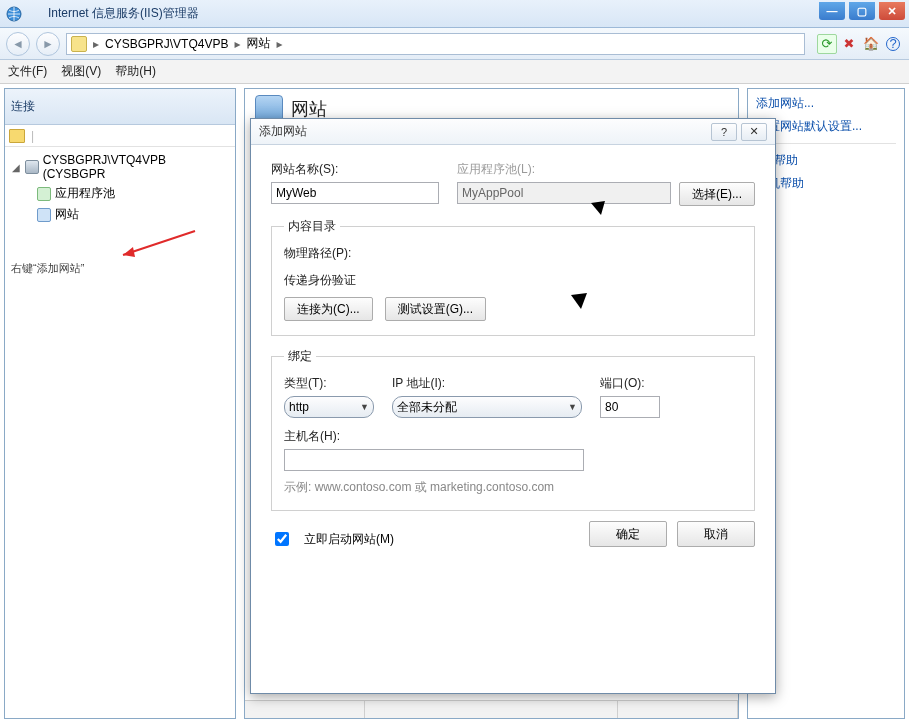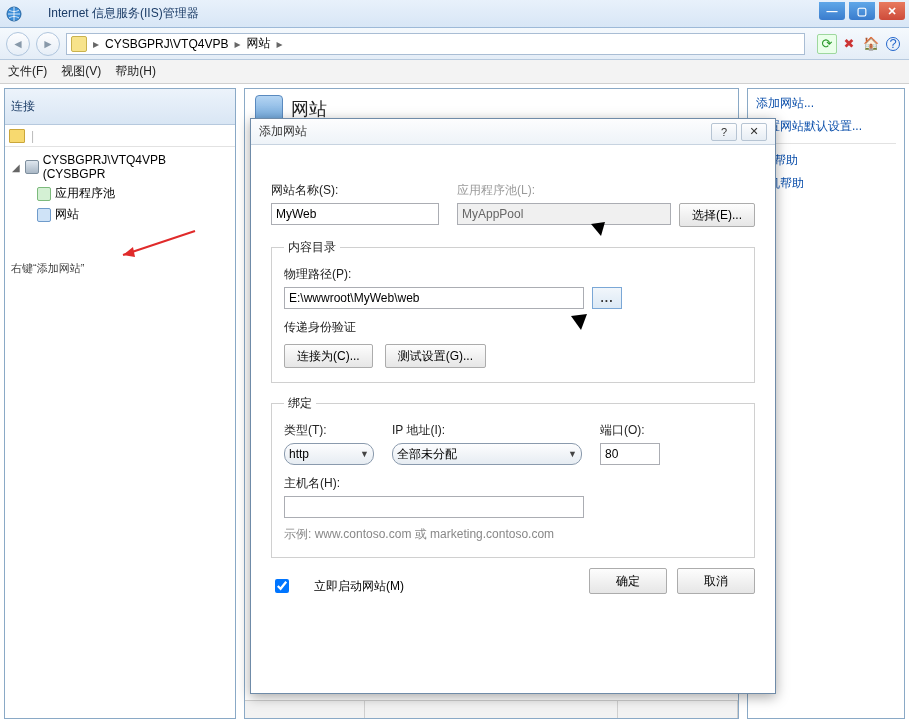--- a/index.html
+++ b/index.html
@@ -59,40 +59,40 @@
 
 .right .panel-body { padding:6px 8px; display:flex; flex-direction:column; gap:6px;}
 .link { color:#0a4eaa; cursor:default;}
 .link-icon { width:14px; height:14px; border:1px solid #2266cc; border-radius:7px; display:inline-flex; align-items:center; justify-content:center; color:#2266cc; font-size:10px; margin-right:4px;}
 
 
 .dialog-backdrop { position:absolute; left:250px; top:118px; width:526px; height:576px; background:#fff; border:1px solid #6f8ba8; box-shadow:0 3px 12px rgba(0,0,0,.35);}
 .dlg-title { height:26px; background:linear-gradient(#fdfdfe,#eef3f8); border-bottom:1px solid #c7d3e0; display:flex; align-items:center; padding:0 8px; font-size:12px; color:#333;}
 .dlg-title .spacer { flex:1;}
 .dlg-title .dlg-btn { width:26px; height:18px; border:1px solid #b6c4d3; background:linear-gradient(#fdfdfe,#e6edf4); margin-left:4px; display:flex; align-items:center; justify-content:center; font-size:11px; color:#333; border-radius:2px;}
-.dlg-body { padding:16px 20px 12px 20px; position:relative;margin-top:21px;}
+.dlg-body { padding:16px 20px 12px 20px; position:relative;}
 
 .row { display:flex; gap:18px; margin-bottom:4px;}
 .lbl { color:#222; font-size:12px; margin-bottom:4px; display:block;}
 .lbl.disabled { color:#9a9a9a;}
 .txt { height:22px; border:1px solid #abadb3; padding:2px 4px; font-size:12px; background:#fff;}
 .txt[readonly] { background:#f0f0f0; color:#666;}
 .btn { height:24px; border:1px solid #acacac; background:linear-gradient(#fdfdfd,#e6e6e6); padding:0 12px; font-size:12px; border-radius:2px; display:inline-flex; align-items:center; justify-content:center;}
 
 fieldset { border:1px solid #d0d0d0; padding:10px 12px 14px 12px; margin:12px 0;}
 legend { padding:0 4px; color:#222;}
 
 .browse-btn { width:30px; height:22px; border:1px solid #7aa7d6; background:linear-gradient(#f1f6fb,#dce9f5); display:inline-flex; align-items:center; justify-content:center; font-weight:bold; letter-spacing:1px; color:#333;}
 
 .combo { height:22px; border:1px solid #8a9aad; background:linear-gradient(#fdfdfe,#e6ecf2); display:inline-flex; align-items:center; padding:0 4px; gap:6px; border-radius:10px;}
 .combo .caret { font-size:9px; color:#444;}
 
 .example { color:#888; font-size:12px; margin-top:8px;}
 
-.chk { display:flex; align-items:center; gap:22px; margin-top:18px;}
+.chk { display:flex; align-items:center; gap:12px; margin-top:18px;}
 .chk input { width:14px; height:14px;}
 
 .dlg-footer { position:absolute; right:20px; bottom:14px; display:flex; gap:10px;}
 .dlg-footer .btn { width:78px; height:26px;}
 
 
 .red-arrow { position:absolute; pointer-events:none;}
 
 </style>
 </head>
@@ -213,24 +213,20 @@
         <div style="display:flex;gap:8px;">
           <input class="txt" readonly="" style="flex: 1 1 0%;" value="MyAppPool">
           <button class="btn">选择(E)...</button>
         </div>
       </div>
     </div>
 
     <fieldset>
       <legend>内容目录</legend>
       <span class="lbl">物理路径(P):</span>
-      <div style="display:flex;gap:8px;align-items:center;">
-        <input class="txt" style="width: 300px;" value="E:\wwwroot\MyWeb\web">
-        <div class="browse-btn">...</div>
-      </div>
       <div style="margin-top:10px" class="lbl">传递身份验证</div>
       <div style="display:flex;gap:12px;margin-top:8px;">
         <button class="btn">连接为(C)...</button>
         <button class="btn">测试设置(G)...</button>
       </div>
     </fieldset>
 
     <fieldset>
       <legend>绑定</legend>
       <div class="row">

